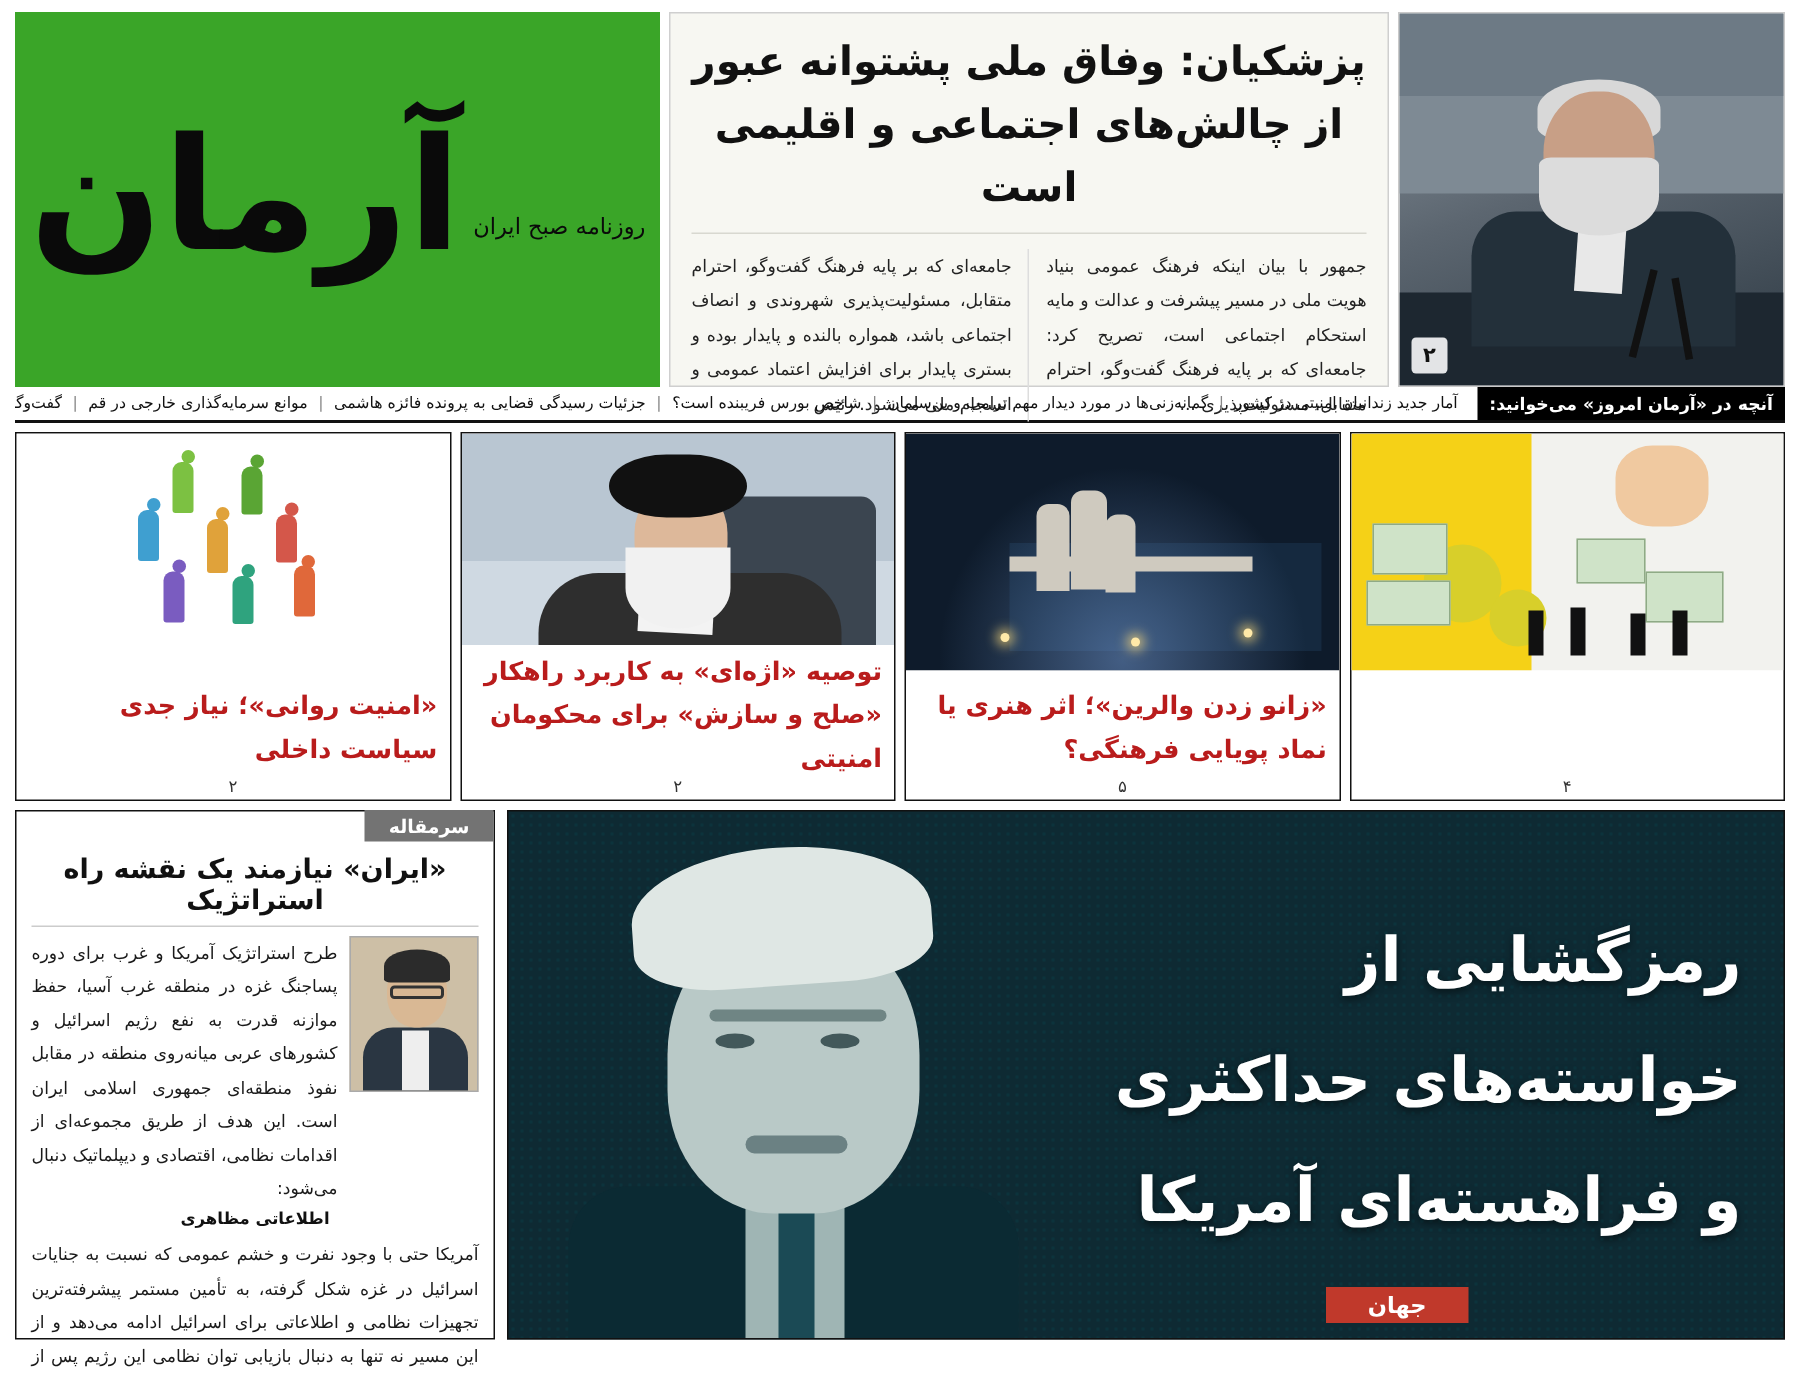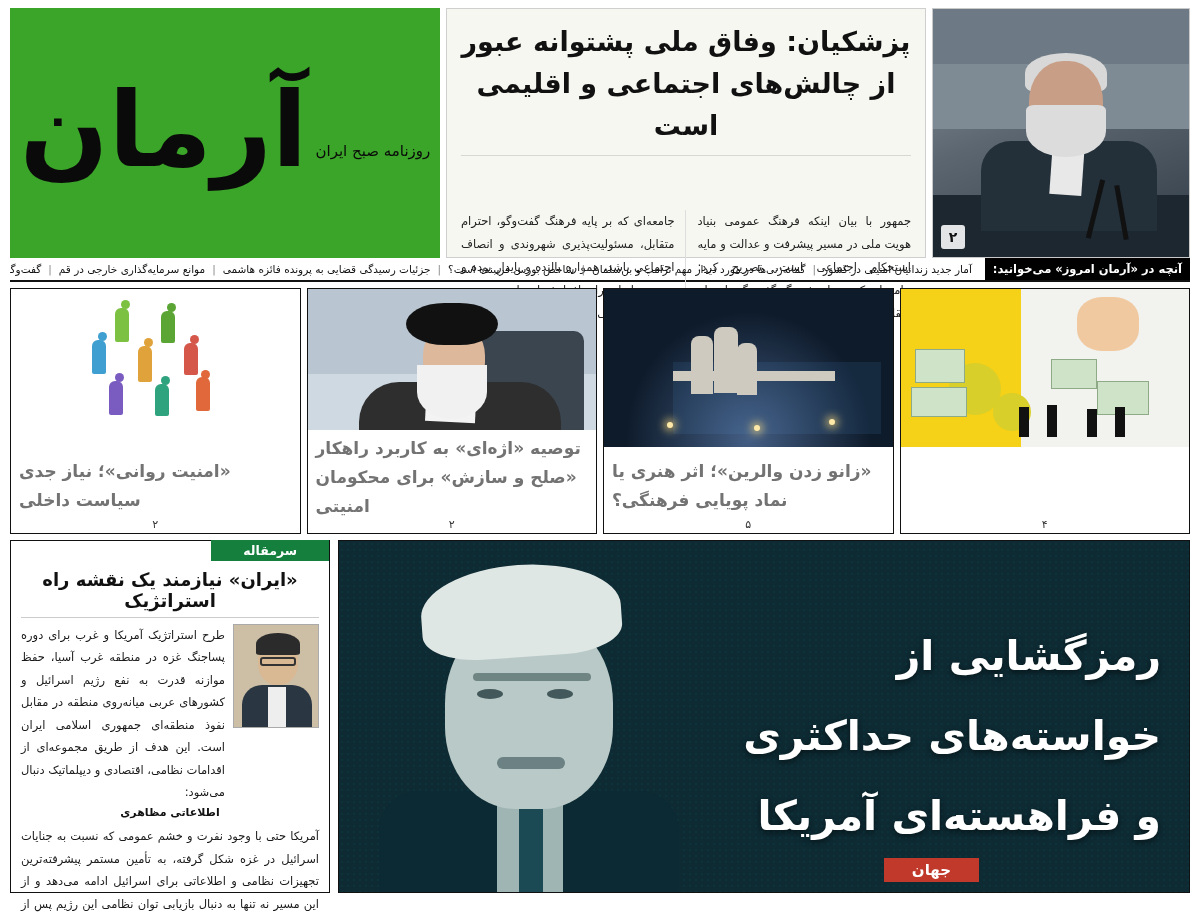--- a/index.html
+++ b/index.html
@@ -72,21 +72,20 @@
   }
 
   
   .lead-block {
     flex: 1;
     border: 1px solid #cfcfcf;
     background: #f7f7f2;
     padding: 12px 14px;
     display: flex;
     flex-direction: column;
-    gap: 44px;
   }
   .lead-title {
     font-size: 27px;
     font-weight: bold;
     line-height: 1.55;
     color: #111;
     text-align: center;
     padding-bottom: 8px;
     border-bottom: 1px solid #d8d8d0;
   }
@@ -208,25 +207,25 @@
     display: flex;
     flex-direction: column;
     overflow: hidden;
     position: relative;
     background: #fff;
   }
   .card-img { height: 158px; position: relative; overflow: hidden; }
   .card-title {
     flex: 1;
     display: flex; align-items: center; justify-content: center;
-    text-align: left;
+    text-align: right;
     font-size: 17px;
     font-weight: bold;
     line-height: 1.7;
-    color: #737373;
+    color: #b91c1c;
     padding: 4px 8px 12px 8px;
     letter-spacing: .5px;
   }
   .card-num {
     position: absolute;
     bottom: 2px; left: 0; right: 0;
     text-align: center;
     font-size: 11px;
     color: #333;
   }
@@ -292,21 +291,21 @@
     background:#b9c9c7; border-radius:46% 46% 42% 42%; }
   .f-brow { position:absolute; left:104px; top:132px; width:118px; height:8px; background:#6f8584; border-radius:4px; }
   .f-eye1 { position:absolute; left:108px; top:148px; width:26px; height:10px; background:#42585a; border-radius:50%; }
   .f-eye2 { position:absolute; left:178px; top:148px; width:26px; height:10px; background:#42585a; border-radius:50%; }
   .f-mouth { position:absolute; left:128px; top:216px; width:68px; height:12px; background:#6b8183; border-radius:6px; }
   .f-suit { position:absolute; left:10px; top:250px; width:300px; height:110px; background:#0b2a33; border-radius:40px 40px 0 0; }
   .f-shirt { position:absolute; left:128px; top:256px; width:66px; height:100px; background:#9fb5b4; }
   .f-tie { position:absolute; left:150px; top:262px; width:24px; height:96px; background:#1b4a55; }
   .f-title {
     position: absolute;
-    right: 28px; top: 76px;
+    right: 28px; top: 60px;
     width: 420px;
     text-align: right;
     color: #fff;
     font-size: 41px;
     font-weight: bold;
     line-height: 1.95;
     text-shadow: 0 2px 6px rgba(0,0,0,.55);
     letter-spacing: 1px;
   }
   .f-stamp {
@@ -323,25 +322,25 @@
   
   .editorial {
     width: 320px;
     border: 1px solid #111;
     padding: 0 10px 8px 10px;
     display: flex; flex-direction: column;
     background: #fff;
   }
   .ed-tag {
     align-self: flex-start;
-    background: #15803d;
+    background: #737373;
     color: #fff;
     font-size: 12.5px;
     font-weight: bold;
-    padding: 3px 32px;
+    padding: 3px 16px;
     margin-top: -1px;
     margin-right: -10px;
   }
   .ed-title {
     font-size: 18px;
     font-weight: bold;
     text-align: center;
     margin: 8px 0 6px;
     color: #111;
     border-bottom: 1px solid #ccc;

